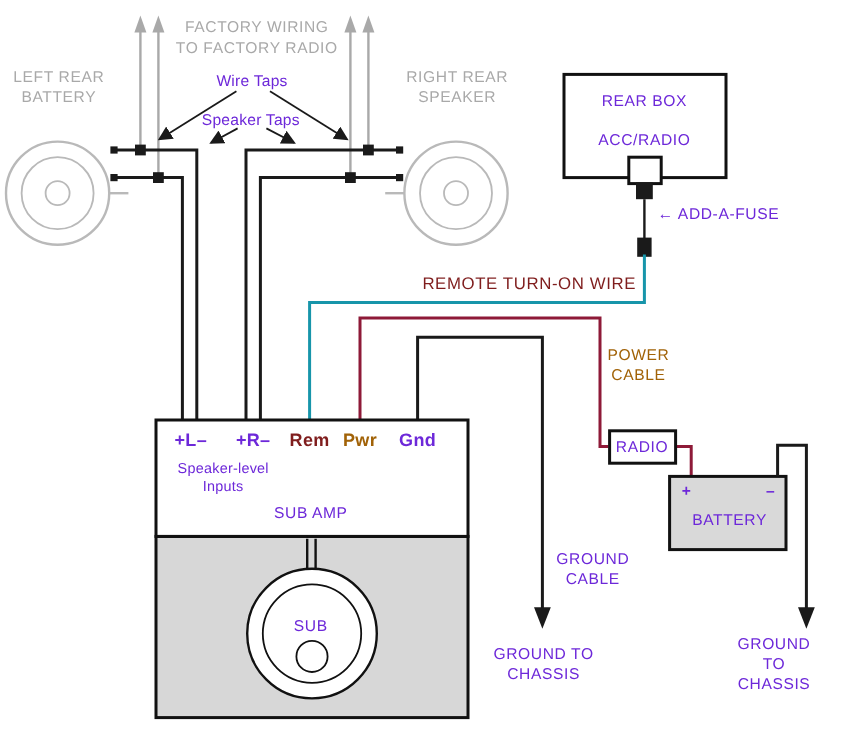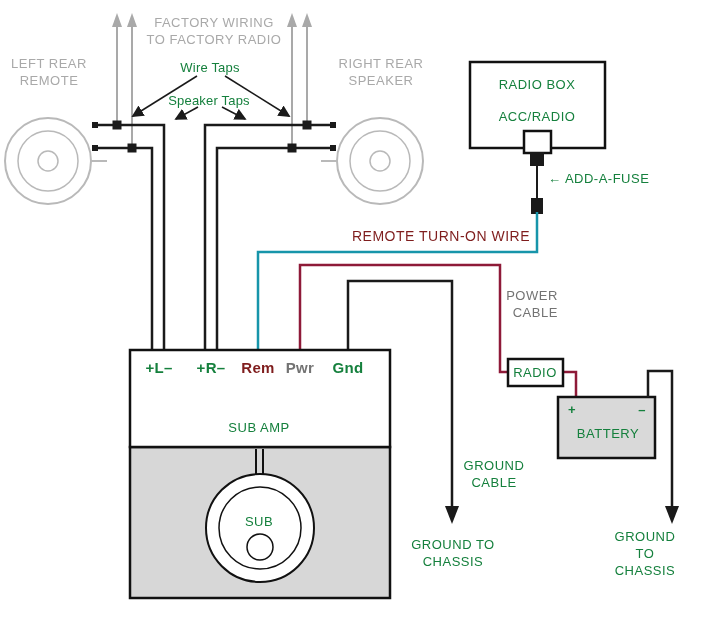--- a/index.html
+++ b/index.html
@@ -4,26 +4,26 @@
 <style>
   html,body{margin:0;padding:0;background:#fff;}
   #stage{
     position:relative;width:704px;height:604px;background:#ffffff;overflow:hidden;
     font-family:"Liberation Sans","DejaVu Sans",sans-serif;color:#1a1a1a;
   }
   #stage svg{position:absolute;left:0;top:0;}
   .lbl{
     position:absolute;transform:translate(-50%,-50%);
     white-space:pre-line;text-align:center;
-    font-size:13px;line-height:17px;letter-spacing:.2px;color:#15803d;
+    font-size:13px;line-height:17px;letter-spacing:.2px;color:#6d28d9;
   }
   .caps{letter-spacing:.5px;}
   .gray{color:#a9a9a9;}
   .teal{color:#7f1d1d;}
-  .maroon{color:#737373;text-align:right;}
+  .maroon{color:#a16207;}
   .term{font-size:15px;font-weight:bold;letter-spacing:.3px;}
   .small{font-size:12px;line-height:15px;}
   .anchor-left{transform:translate(0,-50%);text-align:right;}
 </style>
 </head>
 <body>
 
 <div id="stage">
 
   <svg width="704" height="618" viewBox="0 0 704 618">
@@ -115,43 +115,45 @@
       <line x1="263" y1="449" x2="263" y2="476" stroke-width="2"></line>
       <circle cx="260" cy="528" r="54" fill="#fff" stroke-width="2"></circle>
       <circle cx="260" cy="528" r="41" stroke-width="1.5"></circle>
       <circle cx="260" cy="547" r="13" stroke-width="1.5"></circle>
     </g>
   </svg>
 
   <div class="lbl gray caps" style="left:214px;top:31px">FACTORY WIRING
 TO FACTORY RADIO</div>
   <div class="lbl gray caps" style="left:49px;top:72px">LEFT REAR
-REMOTE</div>
+BATTERY</div>
   <div class="lbl gray caps" style="left:381px;top:72px">RIGHT REAR
 SPEAKER</div>
   <div class="lbl" style="left:210px;top:67px">Wire Taps</div>
   <div class="lbl" style="left:209px;top:100px">Speaker Taps</div>
 
-  <div class="lbl caps" style="left:537px;top:84px">RADIO BOX</div>
+  <div class="lbl caps" style="left:537px;top:84px">REAR BOX</div>
   <div class="lbl caps" style="left:537px;top:116px">ACC/RADIO</div>
   <div class="lbl caps anchor-left" style="left:548px;top:178px">← ADD-A-FUSE</div>
 
   <div class="lbl teal caps" style="left:441px;top:236px;font-size:14px">REMOTE TURN-ON WIRE</div>
   <div class="lbl maroon caps" style="left:532px;top:304px">POWER
 CABLE</div>
   <div class="lbl caps" style="left:535px;top:372px">RADIO</div>
   <div class="lbl caps" style="left:608px;top:433px">BATTERY</div>
   <div class="lbl" style="left:572px;top:409px;font-weight:bold">+</div>
   <div class="lbl" style="left:642px;top:409px;font-weight:bold">–</div>
 
   <div class="lbl term" style="left:159px;top:367px">+L–</div>
   <div class="lbl term" style="left:211px;top:367px">+R–</div>
   <div class="lbl term teal" style="left:258px;top:367px">Rem</div>
   <div class="lbl term maroon" style="left:300px;top:367px">Pwr</div>
   <div class="lbl term" style="left:348px;top:367px">Gnd</div>
+  <div class="lbl small" style="left:186px;top:398px">Speaker-level
+Inputs</div>
   <div class="lbl caps" style="left:259px;top:427px">SUB AMP</div>
   <div class="lbl caps" style="left:259px;top:521px">SUB</div>
 
   <div class="lbl caps" style="left:494px;top:474px">GROUND
 CABLE</div>
   <div class="lbl caps" style="left:453px;top:553px">GROUND TO
 CHASSIS</div>
   <div class="lbl caps" style="left:645px;top:553px">GROUND TO
 CHASSIS</div>
 

